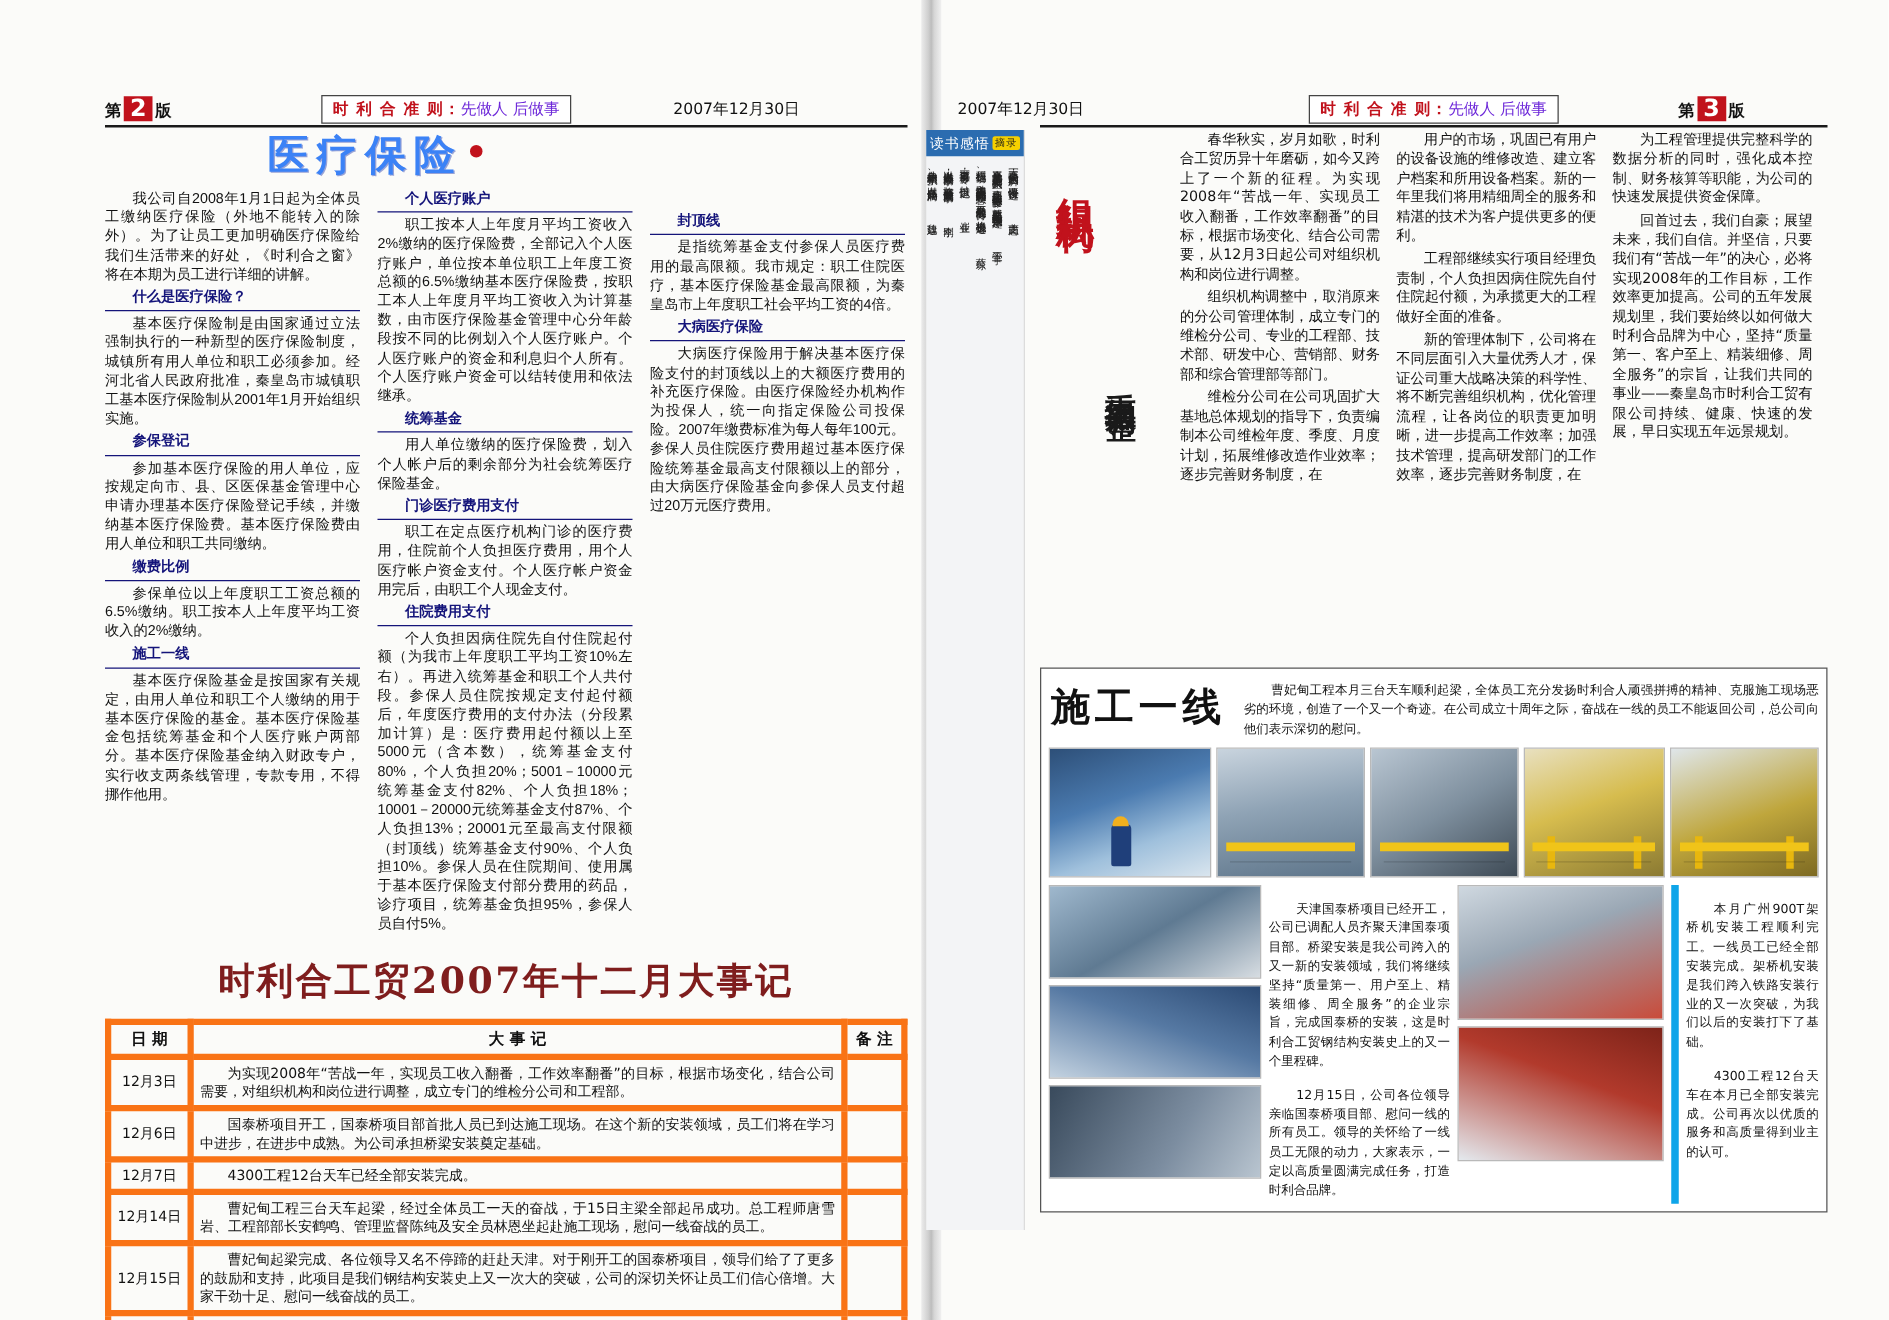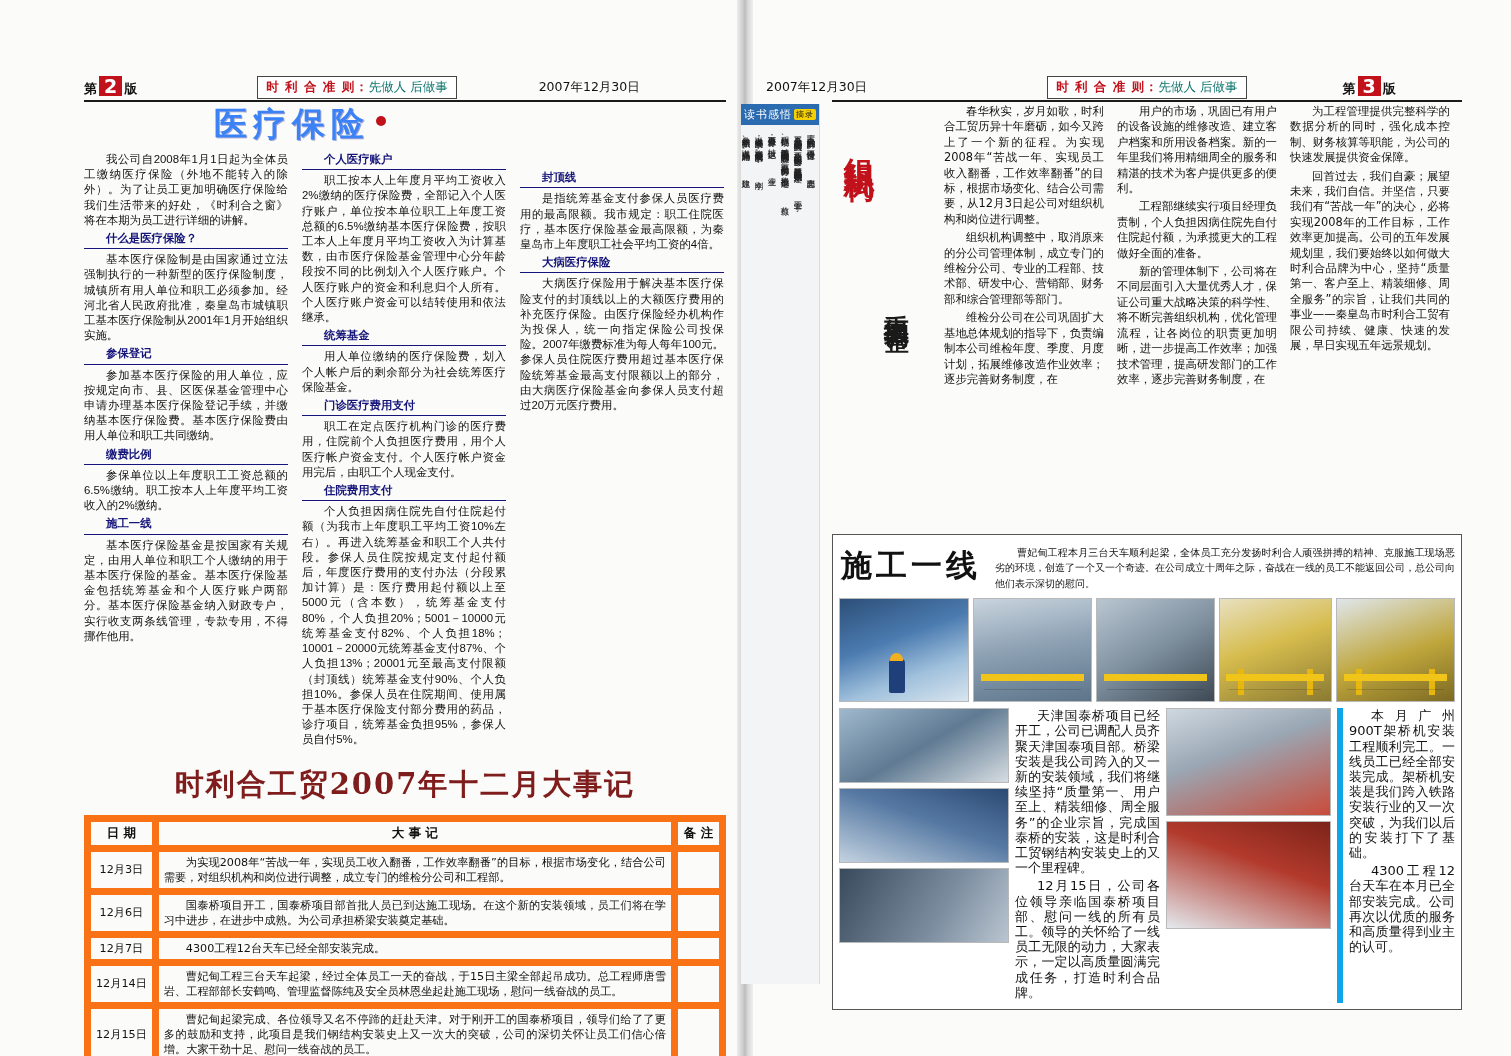--- a/index.html
+++ b/index.html
@@ -35,21 +35,21 @@
   .page-no .big {
     display:inline-block; background:#c1121c; color:#fff;
     font-size:19px; line-height:20px; padding:0 5px; margin:0 2px;
     font-weight:bold;
   }
   .slogan {
     border:1px solid #444; padding:2px 8px; font-size:12.5px;
     background:#fff; white-space:nowrap;
   }
   .slogan .red { color:#c1121c; font-weight:bold; letter-spacing:1px; }
-  .slogan .sep { color:#0f766e; }
+  .slogan .sep { color:#6d28d9; }
   .hdr-date { font-size:12.5px; white-space:nowrap; }
   .hr-rule {
     position:absolute; height:2px; background:#1a1a1a;
   }
 
   
   .left-page { position:absolute; left:84px; top:104px; width:642px; height:880px; }
 
   .masthead-med {
     position:relative; width:100%; height:42px; margin-bottom:6px;
@@ -85,21 +85,21 @@
     margin-top:14px; text-align:center;
     font-size:29px; font-weight:bold; color:#7f1d1d;
     letter-spacing:2px;
     font-family:"DejaVu Serif", serif;
   }
   table.events {
     width:100%; border-collapse:collapse; margin-top:10px;
     font-size:11.2px;
   }
   table.events th, table.events td {
-    border:7px solid #f97316; padding:3px 5px; vertical-align:middle;
+    border:5px solid #f97316; padding:3px 5px; vertical-align:middle;
   }
   table.events th { text-align:center; font-weight:bold; font-size:12.5px; }
   table.events td.date { width:66px; text-align:center; white-space:nowrap; }
   table.events td.note { width:48px; }
   table.events td.txt { text-align:justify; line-height:15px; text-indent:22px; }
 
   
   .reading {
     position:absolute; left:740px; top:104px; width:80px; height:880px;
     background:#f3f4f6; border-left:1px solid #dcdcdc; border-right:1px solid #dcdcdc;
@@ -190,21 +190,21 @@
   }
 
   .site-lower { display:flex; gap:6px; margin-top:6px; }
   .sl-left { width:170px; display:flex; flex-direction:column; gap:5px; }
   .sl-left .ph2 { height:75px; border:1px solid #b9b9b9; }
   .q1 { background:linear-gradient(150deg,#9fb8cd 0%,#5f7a92 50%,#d7dde2 100%); }
   .q2 { background:linear-gradient(200deg,#2b4a74 0%,#5679a3 45%,#c3d2e0 100%); }
   .q3 { background:linear-gradient(120deg,#394a5c 0%,#7c8da0 60%,#b9c5d0 100%); }
   .sl-mid { flex:1; }
   .sl-mid p, .sl-right p {
-    margin:0 0 3px 0; font-size:13px; line-height:15.2px;
+    margin:12px 0 3px 0; font-size:10px; line-height:15.2px;
     text-align:justify; text-indent:22px;
   }
   .sl-photo { width:165px; display:flex; flex-direction:column; gap:5px; }
   .sl-photo .ph3 { height:108px; border:1px solid #b9b9b9; }
   .r1 { background:linear-gradient(160deg,#cfd8e0 0%,#9aa7b4 40%,#c94b3a 100%); }
   .r2 { background:linear-gradient(20deg,#e4e9ee 0%,#b23a2c 60%,#7d2319 100%); }
   .sl-right { width:118px; border-left:6px solid #0ea5e9; padding-left:6px; }
 </style>
 </head>
 <body>

